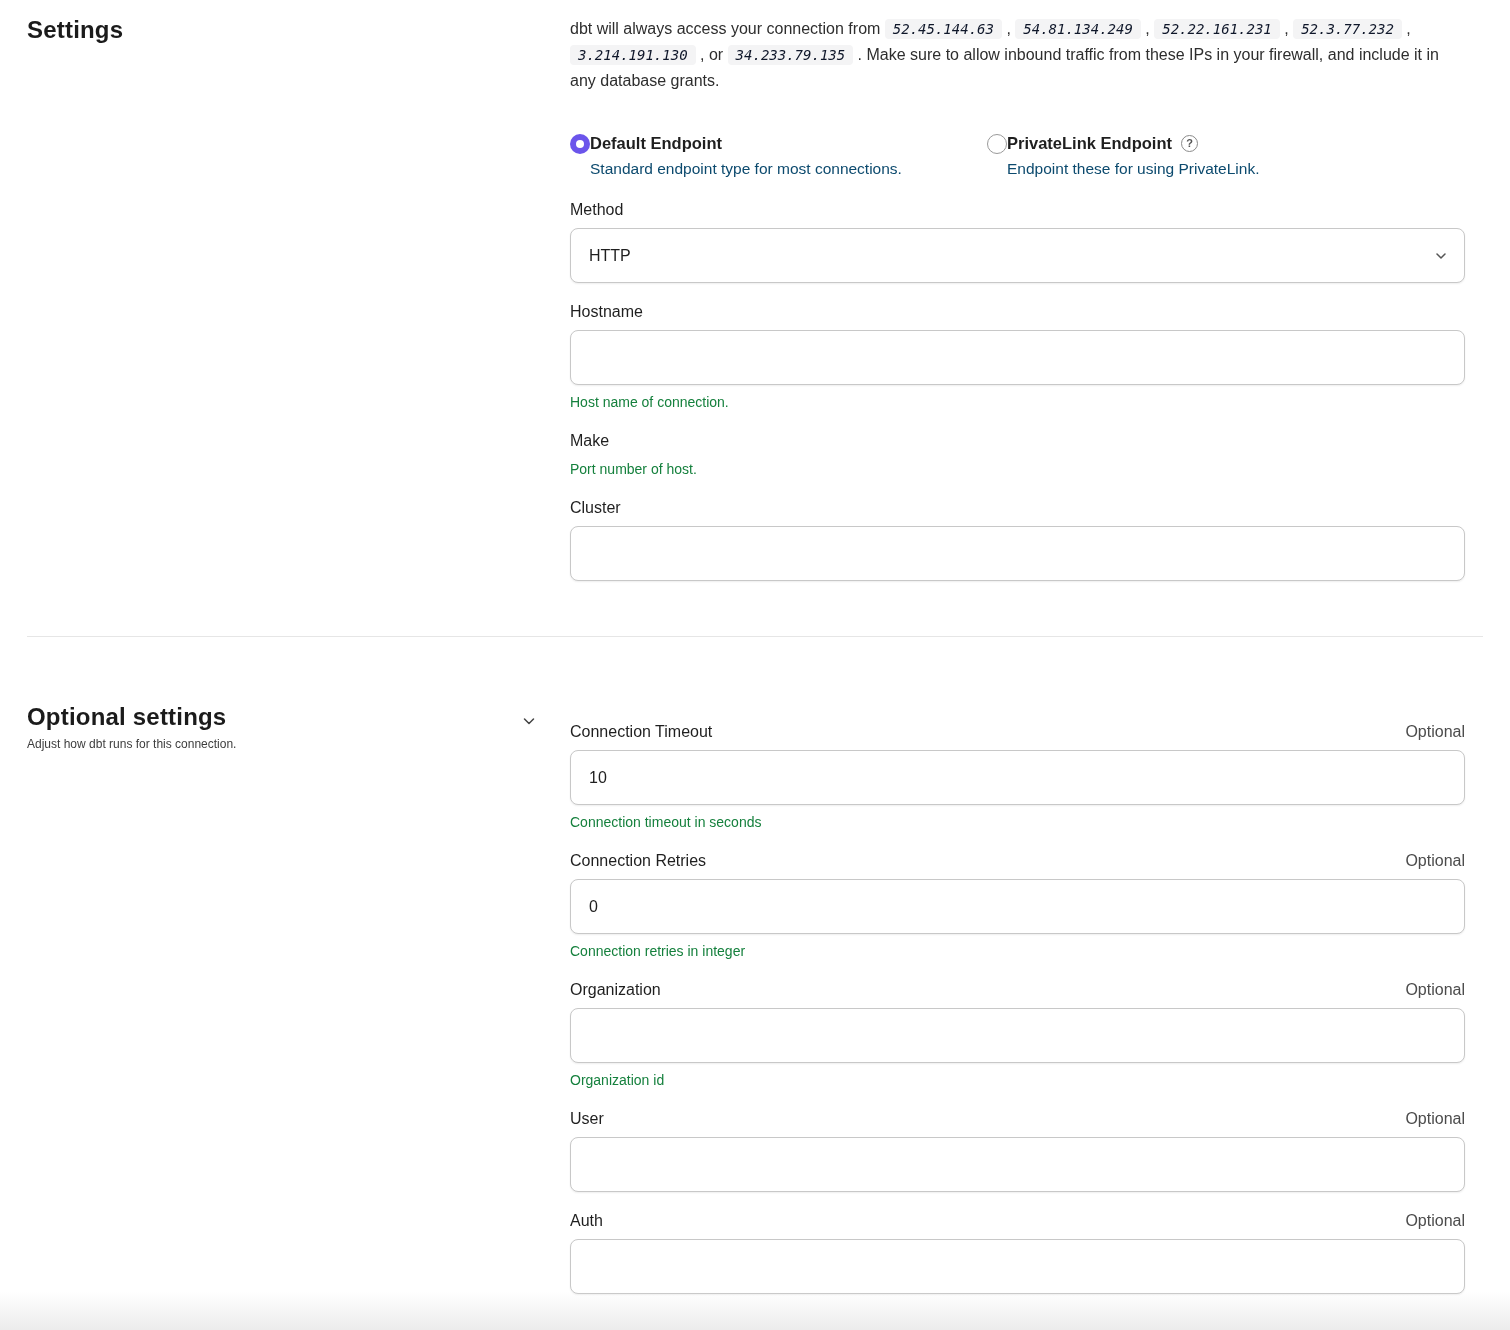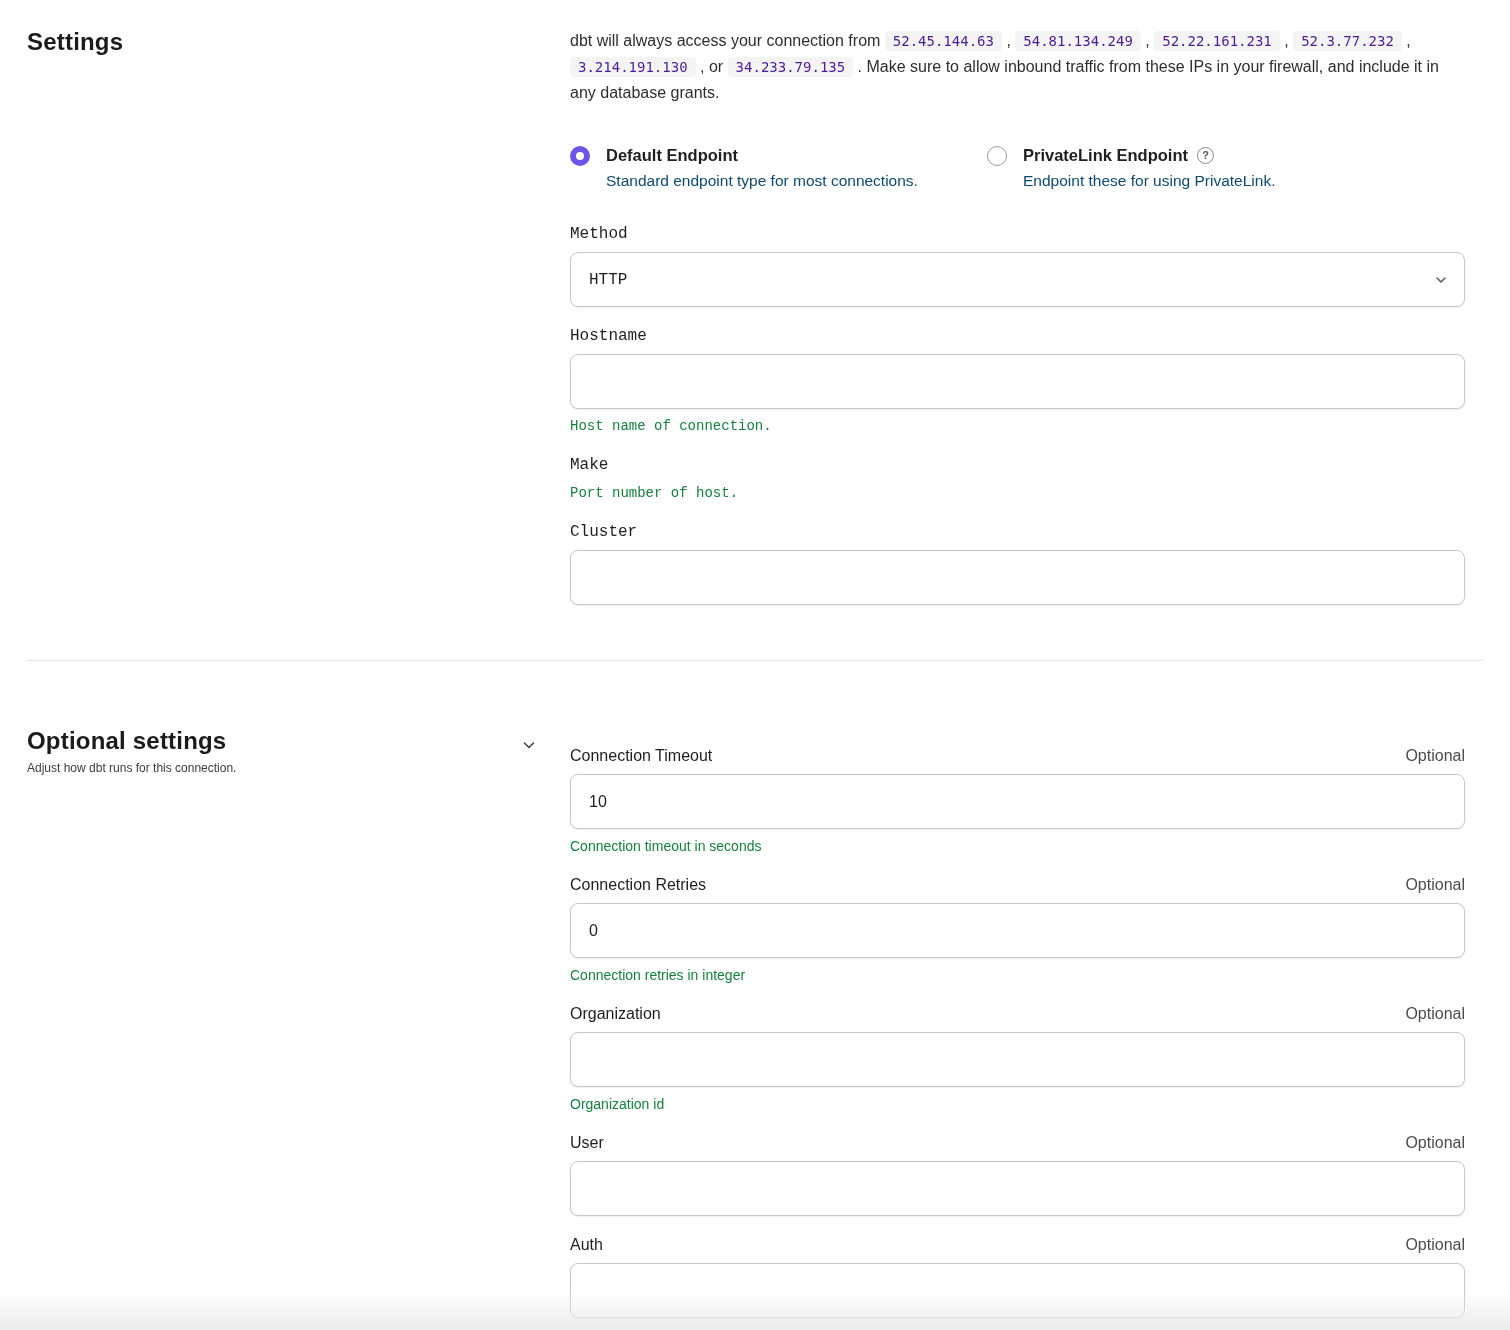--- a/index.html
+++ b/index.html
@@ -1,48 +1,48 @@
 <!DOCTYPE html>
 <html><head>
 <meta charset="utf-8">
 <style>
   * { margin:0; padding:0; box-sizing:border-box; }
   html,body { width:1510px; height:1330px; background:#ffffff;
     font-family:"Liberation Sans",sans-serif; color:#262626; overflow:hidden; }
   .page { position:relative; width:1510px; height:1330px; }
 
   .section { display:grid; grid-template-columns:543px 1fr; padding:0 45px 0 27px; }
-  .section-1 { padding-top:28px; }
+  .section-1 { padding-top:16px; }
   .left-col { position:relative; padding-right:33px; }
   .section-title { font-size:24px; font-weight:600; color:#1b1b1b; letter-spacing:.2px; }
   .section-subtitle { font-size:12px; color:#3d3d3d; margin-top:6px; }
 
   
   .intro { font-size:16px; line-height:26px; color:#2e2e2e; max-width:900px; }
   .code-chip { font-family:"DejaVu Sans Mono","Liberation Mono",monospace; font-size:14px;
-    background:#f4f4f5; border-radius:4px; padding:2px 8px; color:#4c1d95; white-space:nowrap; }
+    background:#f4f4f5; border-radius:4px; padding:2px 8px; color:#0f172a; white-space:nowrap;font-style:italic; }
 
   
   .radio-group { display:flex; margin-top:38px; }
-  .radio-option { display:flex; gap:16px; cursor:pointer; }
+  .radio-option { display:flex; gap:0; cursor:pointer; }
   .radio-option.first { width:417px; flex:none; }
   .radio-circle { width:20px; height:20px; border-radius:50%; margin-top:2px; flex:none;
     display:flex; align-items:center; justify-content:center; }
   .radio-circle.selected { background:#6B55EB; }
   .radio-circle.selected .dot { width:8px; height:8px; border-radius:50%; background:#fff; }
   .radio-circle.unselected { background:#fff; border:1.5px solid #9a9a9a; }
   .radio-label { font-size:16.5px; font-weight:600; color:#1f1f1f;
     display:flex; align-items:center; gap:9px; line-height:22px; }
   .radio-desc { font-size:15.5px; color:#0c4a6e; margin-top:4px; line-height:21px; }
   .help-icon { width:17px; height:17px; border-radius:50%; border:1.5px solid #8a8a8a;
     color:#555; font-size:11px; font-weight:700; display:inline-flex;
     align-items:center; justify-content:center; }
 
   
-  .fields { margin-top:32px;font-family:Liberation Mono, monospace; }
+  .fields { margin-top:20px; }
   .field-group { margin-bottom:18px; }
   .field-label-row { display:flex; justify-content:space-between; align-items:baseline;
     margin-bottom:7px; }
   .field-label { font-size:16px; font-weight:500; color:#1f1f1f; line-height:22px; }
   .optional-tag { font-size:16px; font-weight:400; color:#4b4b4b; }
   .text-input { display:block; width:100%; height:55px; border:1px solid #c8c8c8;
     border-radius:8px; padding:0 18px; font-size:16px; font-family:inherit; color:#1f1f1f;
     background:#fff; box-shadow:0 1px 2px rgba(0,0,0,.07); outline:none; }
   .select-wrap { position:relative; }
   .select-wrap .chevron { position:absolute; right:17px; top:50%; transform:translateY(-50%); }

